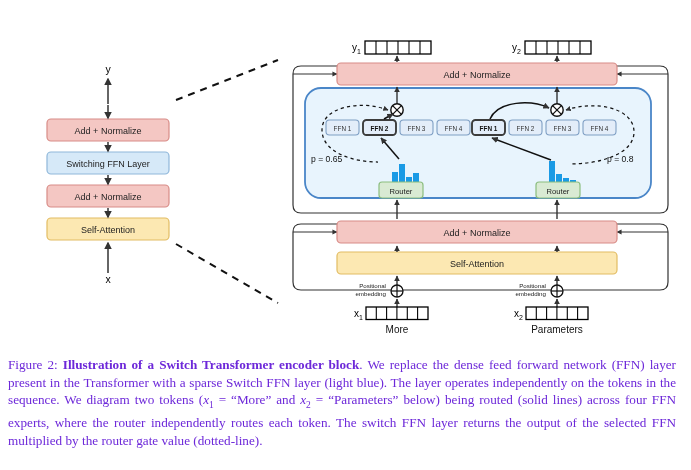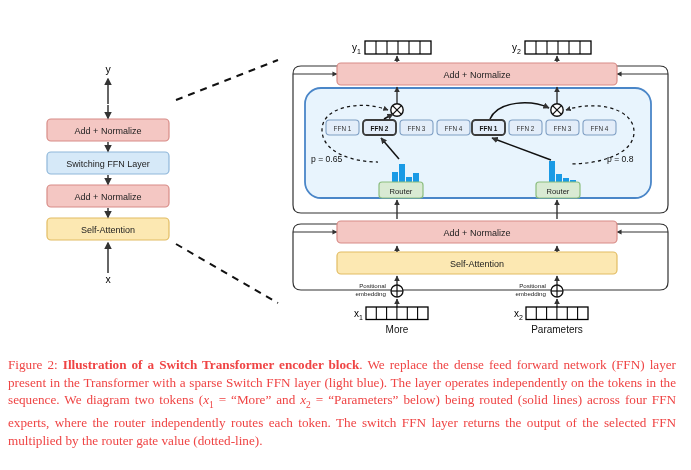--- a/index.html
+++ b/index.html
@@ -5,21 +5,21 @@
   html,body{margin:0;padding:0;}
   body{
     width:691px;height:470px;background:#ffffff;
     font-family:"Liberation Sans", sans-serif;
     position:relative;overflow:hidden;
   }
   #fig{position:absolute;left:0;top:0;width:691px;height:350px;}
   #caption{
     position:absolute;left:8px;top:356px;width:668px;
     font-family:"Liberation Serif", serif;
-    font-size:13.2px;line-height:17.6px;color:#ef4444;
+    font-size:13.2px;line-height:17.6px;color:#6d28d9;
     text-align:justify;
   }
   #caption b{font-weight:bold;}
   .mathvar{font-family:"Liberation Serif",serif;font-style:italic;}
   .mathvar sub{font-style:normal;font-size:0.72em;}
   svg text{font-family:"Liberation Sans", sans-serif;}
 </style>
 </head>
 <body>
 

